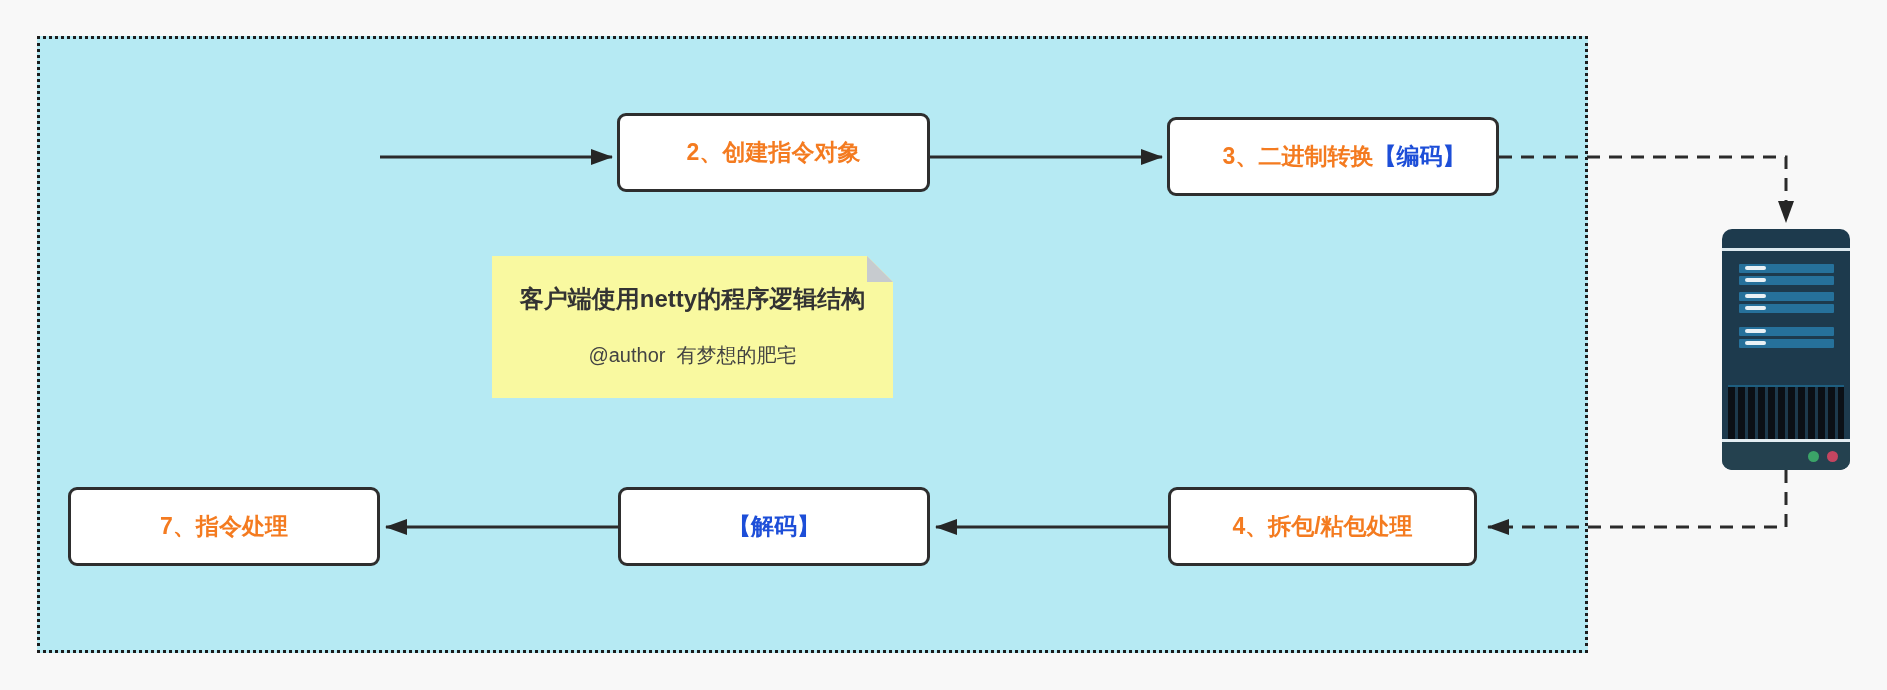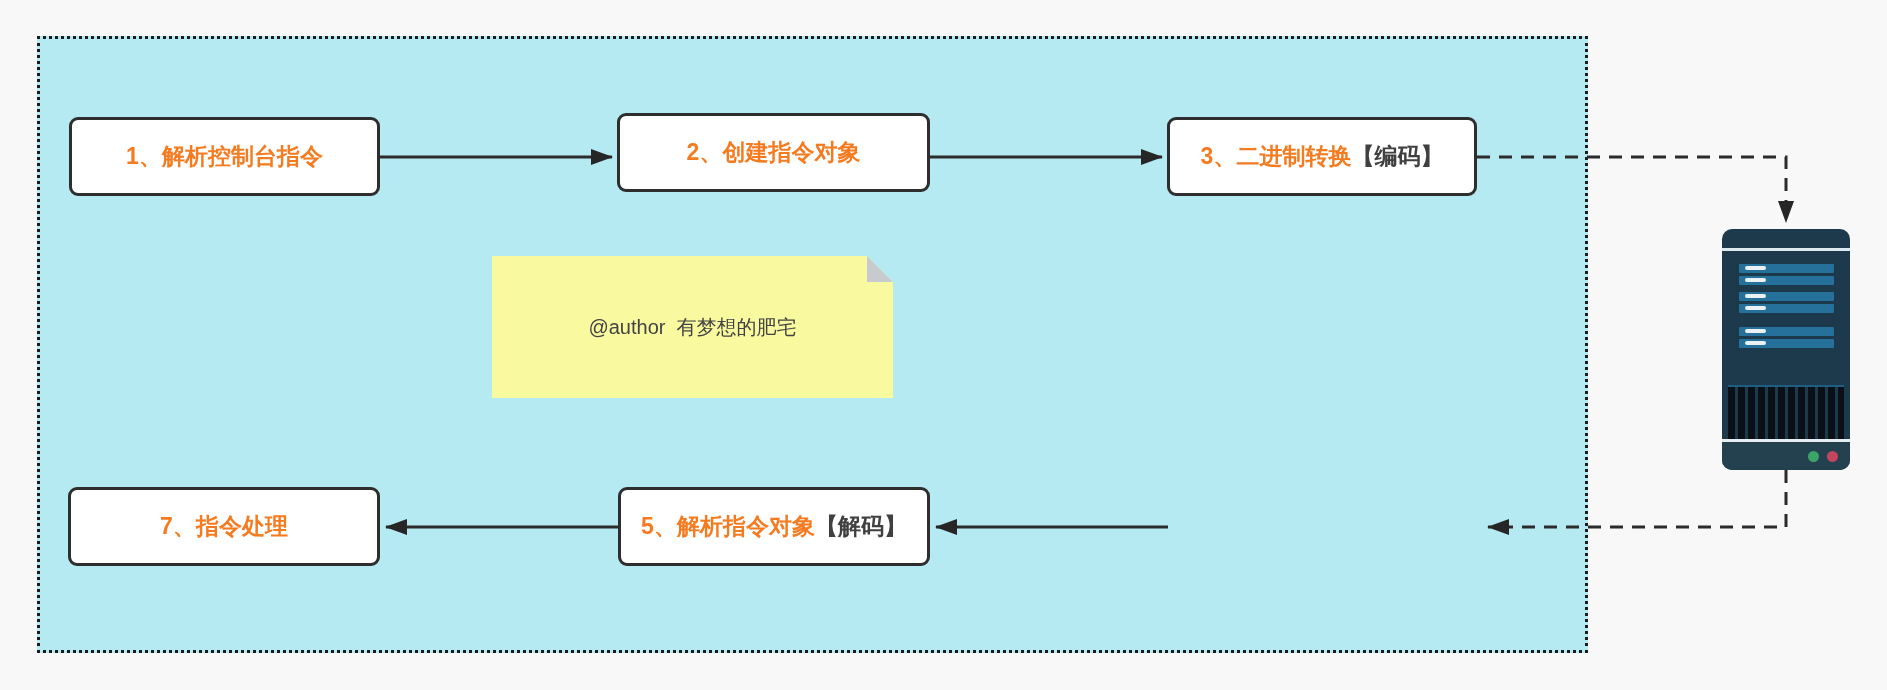--- a/index.html
+++ b/index.html
@@ -25,24 +25,24 @@
     height: 73px;
     background: #FFFFFF;
     border: 3px solid #2e2e2e;
     border-radius: 9px;
     display: flex; align-items: center; justify-content: center;
     font-size: 23px; font-weight: bold;
     white-space: nowrap;
     z-index: 2;
   }
   .step-main   { color: #F47B20; }
-  .step-suffix { color: #404040; }
+  .step-suffix { color: #1d4ed8; }
   .b1 { left: 69px;  top: 117px; width: 305px; }
   .b2 { left: 617px; top: 113px; width: 307px; }
-  .b3 { left: 1167px;top: 117px; width: 304px; }
+  .b3 { left: 1167px;top: 117px; width: 304px; padding-left: 22px; }
   .b4 { left: 1168px;top: 487px; width: 303px; }
   .b5 { left: 618px; top: 487px; width: 306px; }
   .b6 { left: 68px;  top: 487px; width: 306px; }
 
   
   .note {
     position: absolute; left: 492px; top: 256px;
     width: 401px; height: 142px;
     background: #F9F9A0;
     clip-path: polygon(0 0, calc(100% - 26px) 0, 100% 26px, 100% 100%, 0 100%);
@@ -137,42 +137,42 @@
 
     <path class="line-solid" d="M380,157 H612" marker-end="url(#arrow)"></path>
     <path class="line-solid" d="M930,157 H1162" marker-end="url(#arrow)"></path>
     <path class="line-solid" d="M1168,527 H936" marker-end="url(#arrow)"></path>
     <path class="line-solid" d="M618,527 H386" marker-end="url(#arrow)"></path>
 
     <path class="line-dashed" d="M1477,157 H1786 V222" marker-end="url(#arrow)"></path>
     <path class="line-dashed" d="M1786,470 V527 H1488" marker-end="url(#arrow)"></path>
   </svg>
 
-  <div class="step-box b1">
-    <span class="step-main">1、解析控制台指令</span>
-      <span class="step-suffix"></span>
-  </div>
   <div class="step-box b2">
     <span class="step-main">2、创建指令对象</span>
       <span class="step-suffix"></span>
   </div>
   <div class="step-box b3">
     <span class="step-main">3、二进制转换</span>
       <span class="step-suffix">【编码】</span>
   </div>
+  <div class="step-box b4">
+    <span class="step-main">4、拆包/粘包处理</span>
+      <span class="step-suffix"></span>
+  </div>
   <div class="step-box b5">
-    <span class="step-main">5、解析指令对象</span>
       <span class="step-suffix">【解码】</span>
   </div>
   <div class="step-box b6">
     <span class="step-main">7、指令处理</span>
       <span class="step-suffix"></span>
   </div>
 
   <div class="note">
+    <div class="note-title">客户端使用netty的程序逻辑结构</div>
     <div class="note-author">@author  有梦想的肥宅</div>
   </div>
   <div class="note-fold"></div>
 
   <div class="server">
     <div class="server-topline"></div>
     <div class="server-bars">
       <div class="srv-bar"></div>
       <div class="srv-bar"></div>
       <div class="srv-bar gap-mid"></div>

